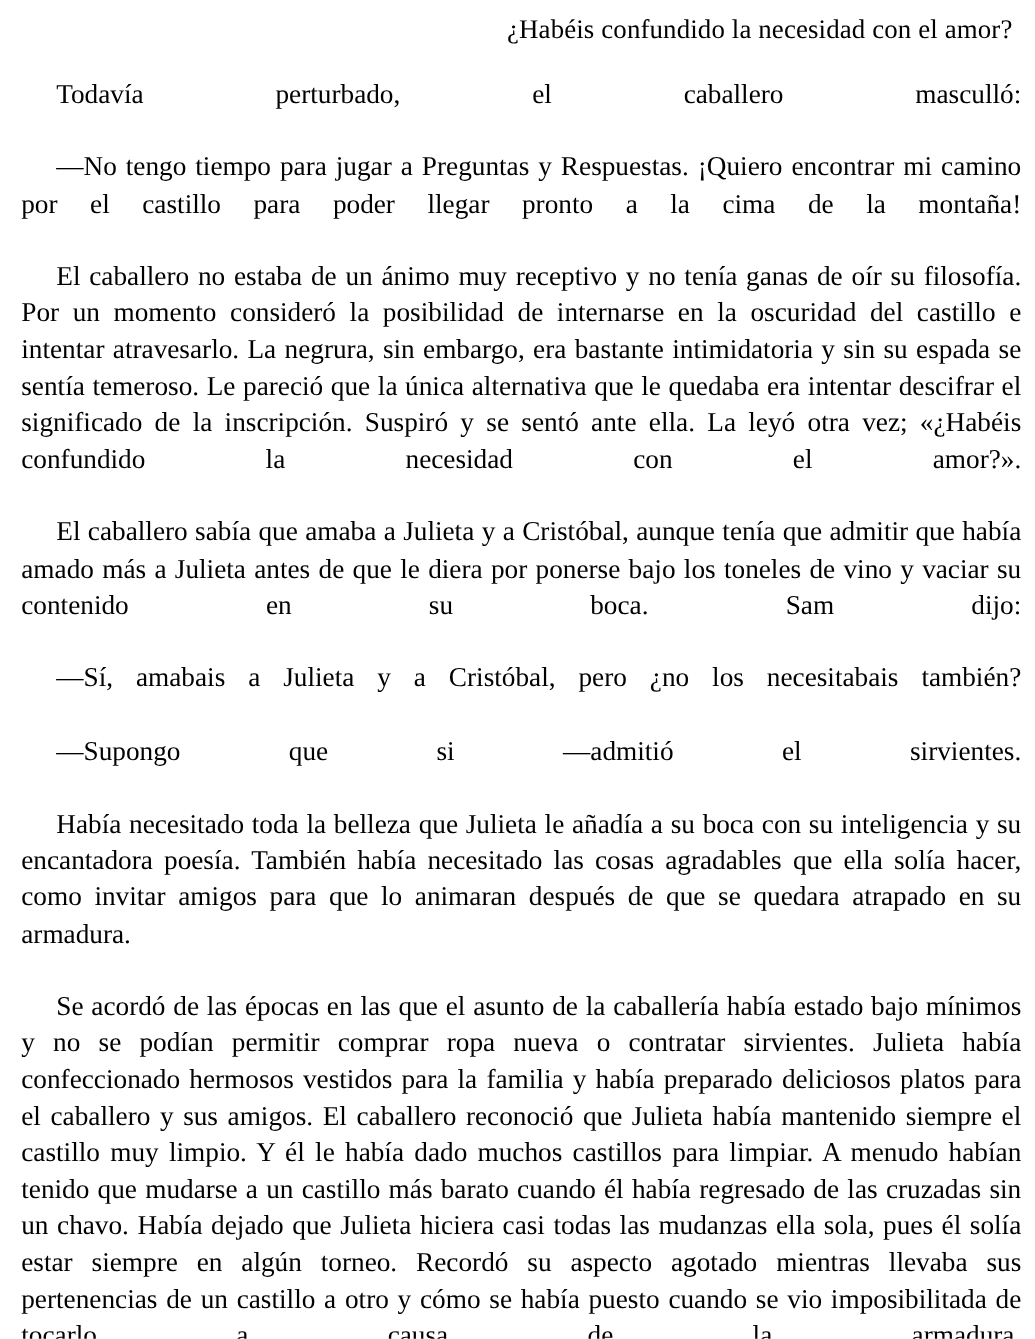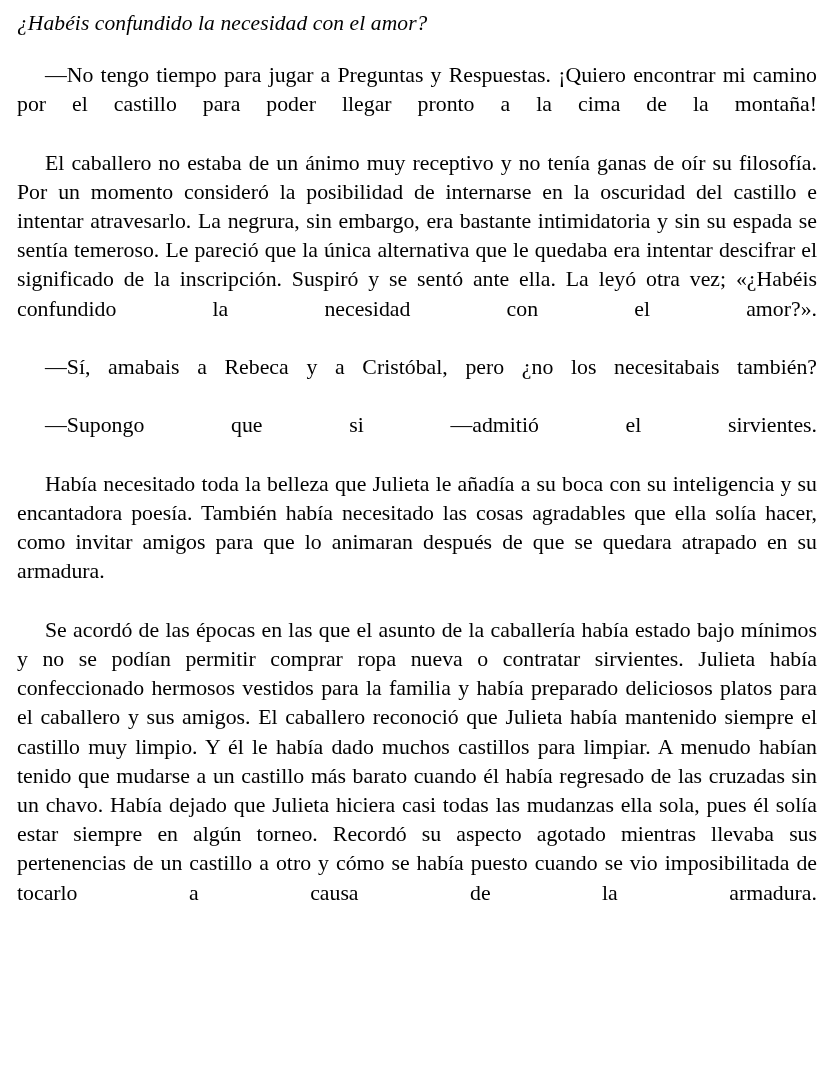--- a/index.html
+++ b/index.html
@@ -16,24 +16,23 @@
     -webkit-font-smoothing: antialiased;
   }
   .page {
     position: relative;
     width: 828px;
     height: 1071px;
     box-sizing: border-box;
     padding: 8px 6px 0 17px;
   }
   .running-header {
-    font-style: italic;
     font-size: 21.5px;
     line-height: 30px;
-    text-align: left;
+    text-align: right;
     margin: 0 0 0 0;
     padding-right: 12px;
     letter-spacing: 0.1px;
     white-space: nowrap;
   }
   .header-spacer {
     height: 23px;
   }
   .body-text {
     font-size: 21.8px;
@@ -66,21 +65,23 @@
 </head>
 <body>
 
 <div class="page">
 
   <div class="running-header">¿Habéis confundido la necesidad con el amor?</div>
 
   <div class="header-spacer"></div>
 
   <div class="body-text" id="body-text">
+      <p class="narration">Todavía perturbado, el caballero masculló:</p>
       <p class="dialogue">—No tengo tiempo para jugar a Preguntas y Respuestas. ¡Quiero encontrar mi camino por el castillo para poder llegar pronto a la cima de la montaña!</p>
       <p class="narration">El caballero no estaba de un ánimo muy receptivo y no tenía ganas de oír su filosofía. Por un momento consideró la posibilidad de internarse en la oscuridad del castillo e intentar atravesarlo. La negrura, sin embargo, era bastante intimidatoria y sin su espada se sentía temeroso. Le pareció que la única alternativa que le quedaba era intentar descifrar el significado de la inscripción. Suspiró y se sentó ante ella. La leyó otra vez; «¿Habéis confundido la necesidad con el amor?».</p>
-      <p class="dialogue">—Sí, amabais a Rebeca y a Cristóbal, pero ¿no los necesitabais también?</p>
+      <p class="narration">El caballero sabía que amaba a Julieta y a Cristóbal, aunque tenía que admitir que había amado más a Julieta antes de que le diera por ponerse bajo los toneles de vino y vaciar su contenido en su boca. Sam dijo:</p>
+      <p class="dialogue">—Sí, amabais a Julieta y a Cristóbal, pero ¿no los necesitabais también?</p>
       <p class="dialogue">—Supongo que si —admitió el sirvientes.</p>
       <p class="narration">Había necesitado toda la belleza que Julieta le añadía a su boca con su inteligencia y su encantadora poesía. También había necesitado las cosas agradables que ella solía hacer, como invitar amigos para que lo animaran después de que se quedara atrapado en su armadura.</p>
       <p class="narration">Se acordó de las épocas en las que el asunto de la caballería había estado bajo mínimos y no se podían permitir comprar ropa nueva o contratar sirvientes. Julieta había confeccionado hermosos vestidos para la familia y había preparado deliciosos platos para el caballero y sus amigos. El caballero reconoció que Julieta había mantenido siempre el castillo muy limpio. Y él le había dado muchos castillos para limpiar. A menudo habían tenido que mudarse a un castillo más barato cuando él había regresado de las cruzadas sin un chavo. Había dejado que Julieta hiciera casi todas las mudanzas ella sola, pues él solía estar siempre en algún torneo. Recordó su aspecto agotado mientras llevaba sus pertenencias de un castillo a otro y cómo se había puesto cuando se vio imposibilitada de tocarlo a causa de la armadura.</p>
     </div>
 
 </div>
 
 </body></html>

